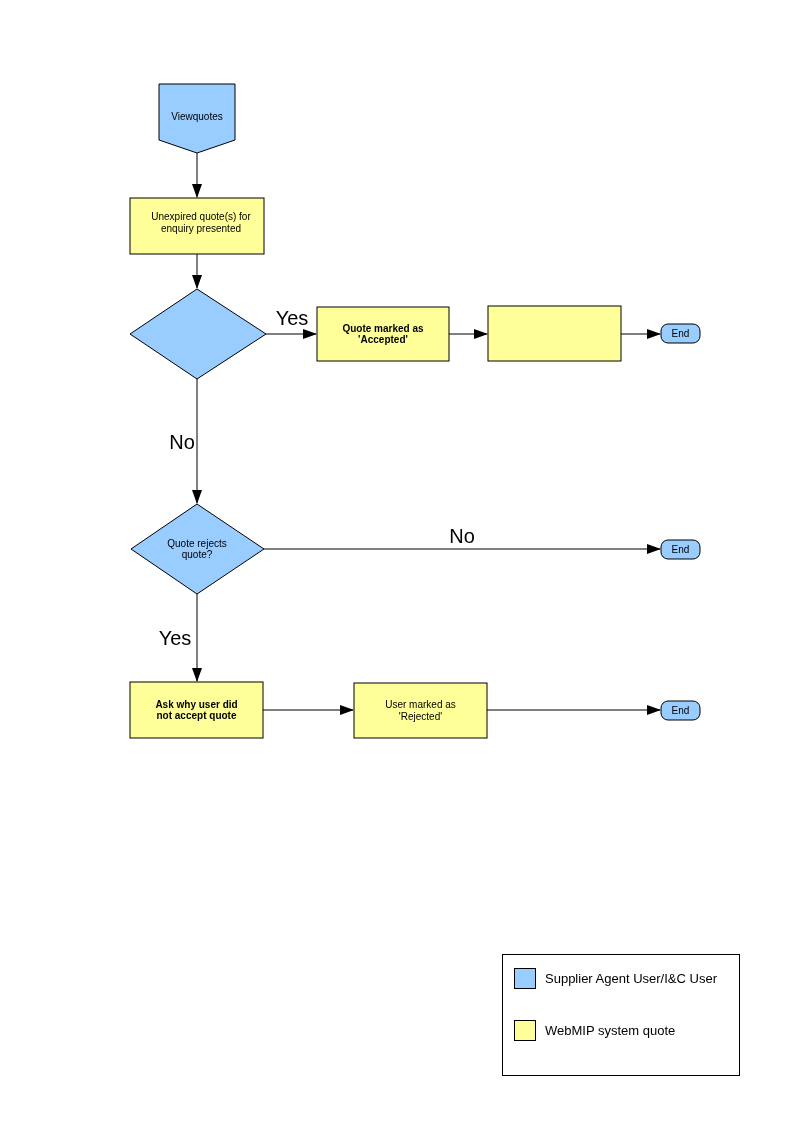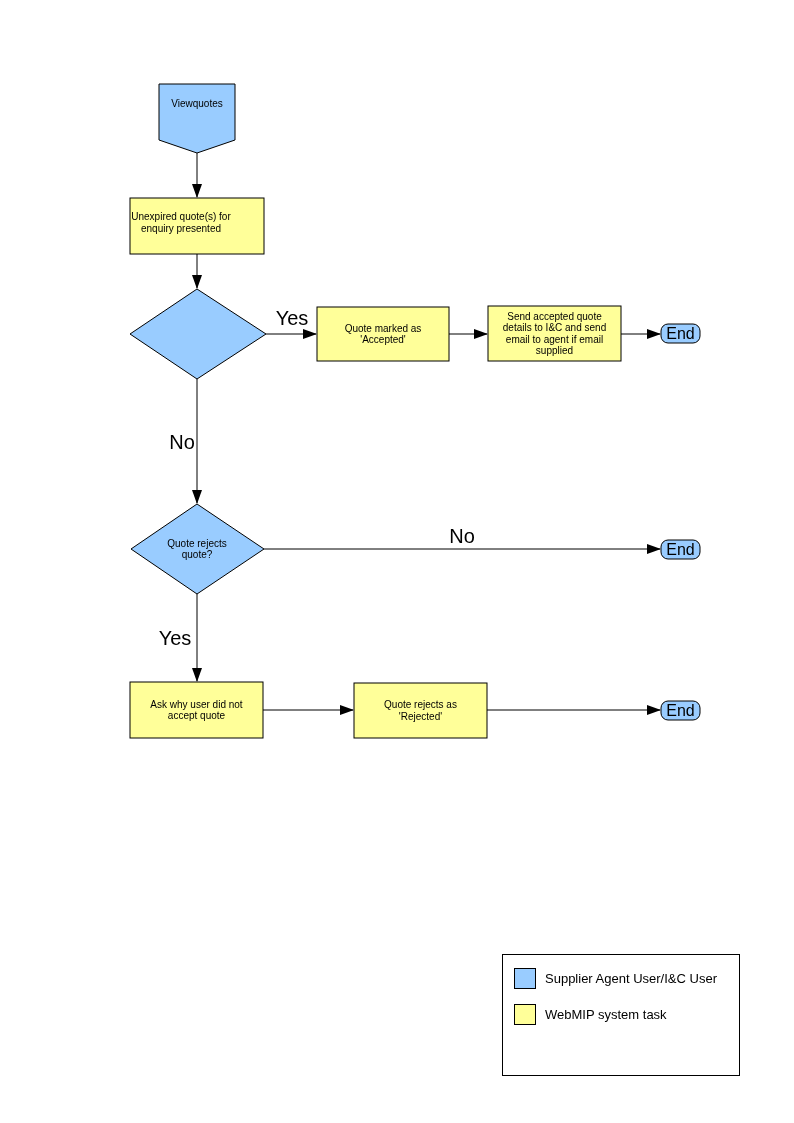--- a/index.html
+++ b/index.html
@@ -8,25 +8,25 @@
   #shapes{position:absolute;left:0;top:0;}
   .fill-user{fill:#99CCFF;stroke:#000;stroke-width:1;}
   .fill-task{fill:#FFFF99;stroke:#000;stroke-width:1;}
   .edge{stroke:#000;stroke-width:1;fill:none;}
   .node-label{position:absolute;display:flex;align-items:center;justify-content:center;
               text-align:center;font-size:10px;line-height:11.5px;}
   .node-label > span{display:block;}
   .big-label{position:absolute;transform:translate(-50%,-50%);font-size:20px;
              line-height:22px;white-space:nowrap;}
   .end-label{position:absolute;display:flex;align-items:center;justify-content:center;
-             font-size:16px;}
+             font-size:10px;}
   
   .legend{position:absolute;left:502px;top:954px;width:238px;height:122px;
           border:1px solid #000;background:#fff;box-sizing:border-box;
-          display:flex;flex-direction:column;gap:15px;padding:13px 8px 16px 11px;}
+          display:flex;flex-direction:column;gap:31px;padding:13px 8px 16px 11px;}
   .legend-row{display:flex;align-items:center;gap:9px;}
   .legend-swatch{width:22px;height:21px;border:1px solid #000;box-sizing:border-box;flex:0 0 auto;}
   .legend-label{font-size:13px;line-height:17px;white-space:nowrap;}
   .legend-label.wrap{white-space:normal;max-width:180px;}
 </style>
 </head>
 <body>
 
 <div id="page">
 
@@ -54,54 +54,51 @@
     <line class="edge" x1="266" y1="334" x2="316" y2="334" marker-end="url(#arrow)"></line>
     <line class="edge" x1="449" y1="334" x2="487" y2="334" marker-end="url(#arrow)"></line>
     <line class="edge" x1="621" y1="334" x2="660" y2="334" marker-end="url(#arrow)"></line>
     <line class="edge" x1="197" y1="379" x2="197" y2="503" marker-end="url(#arrow)"></line>
     <line class="edge" x1="264" y1="549" x2="660" y2="549" marker-end="url(#arrow)"></line>
     <line class="edge" x1="197" y1="594" x2="197" y2="681" marker-end="url(#arrow)"></line>
     <line class="edge" x1="263" y1="710" x2="353" y2="710" marker-end="url(#arrow)"></line>
     <line class="edge" x1="487" y1="710" x2="660" y2="710" marker-end="url(#arrow)"></line>
   </svg>
 
-  <div class="node-label" style="left:159px;top:83px;width:76px;height:42px;align-items:center;">
+  <div class="node-label" style="left:159px;top:96px;width:76px;height:42px;align-items:center;">
     <span>Viewquotes</span>
   </div>
-  <div class="node-label" style="left:114px;top:198px;width:134px;height:49px;">
+  <div class="node-label" style="left:134px;top:198px;width:134px;height:49px;">
     <span style="max-width:118px;">Unexpired quote(s) for enquiry presented</span>
   </div>
-  <div class="node-label" style="left:317px;top:307px;width:132px;height:54px;">
+  <div class="node-label" style="left:317px;top:307px;width:132px;height:54px;font-weight:bold;">
     <span style="max-width:92px;">Quote marked as 'Accepted'</span>
-  </div>
-  <div class="node-label" style="left:488px;top:306px;width:133px;height:55px;">
-    <span style="max-width:110px;">Send accepted quote details to I&amp;C and send email to agent if email supplied</span>
   </div>
   <div class="node-label" style="left:163px;top:504px;width:68px;height:90px;">
     <span>Quote rejects quote?</span>
   </div>
   <div class="node-label" style="left:130px;top:682px;width:133px;height:56px;">
-    <span style="max-width:100px;">Ask why user did not accept quote</span>
+    <span style="max-width:100px;font-weight:bold;">Ask why user did not accept quote</span>
   </div>
   <div class="node-label" style="left:354px;top:683px;width:133px;height:55px;">
-    <span style="max-width:92px;">Quote rejects as 'Rejected'</span>
+    <span style="max-width:92px;">User marked as 'Rejected'</span>
   </div>
   <div class="end-label" style="left:661px;top:324px;width:39px;height:19px;">End</div>
   <div class="end-label" style="left:661px;top:540px;width:39px;height:19px;">End</div>
   <div class="end-label" style="left:661px;top:701px;width:39px;height:19px;">End</div>
 
   <div class="big-label" style="left:292px;top:318px;">Yes</div>
   <div class="big-label" style="left:182px;top:442px;">No</div>
   <div class="big-label" style="left:462px;top:536px;">No</div>
   <div class="big-label" style="left:175px;top:638px;">Yes</div>
 
   <div class="legend">
     <div class="legend-row">
       <div class="legend-swatch" style="background: rgb(153, 204, 255);"></div>
       <div class="legend-label">Supplier Agent User/I&amp;C User</div>
     </div>
     <div class="legend-row">
       <div class="legend-swatch" style="background: rgb(255, 255, 153);"></div>
-      <div class="legend-label">WebMIP system task</div>
+      <div class="legend-label">WebMIP system quote</div>
     </div>
   </div>
 
 </div>
 
 </body></html>

